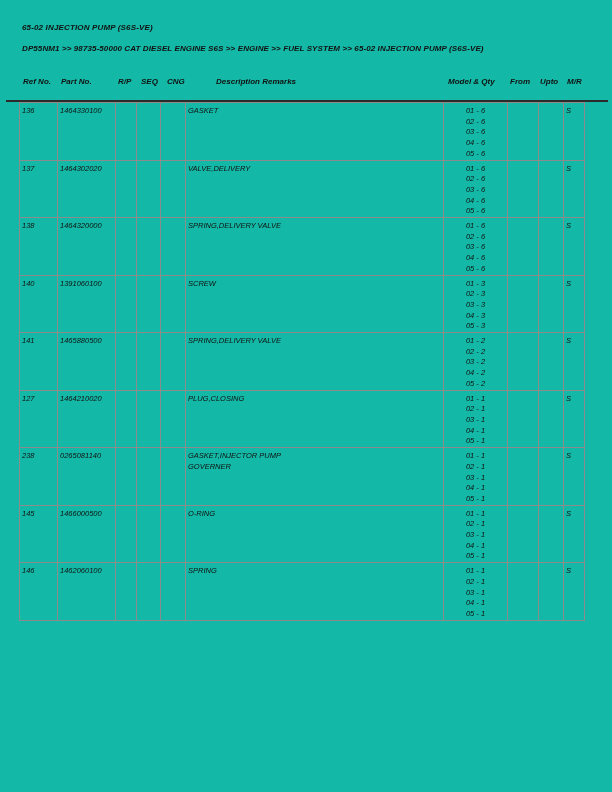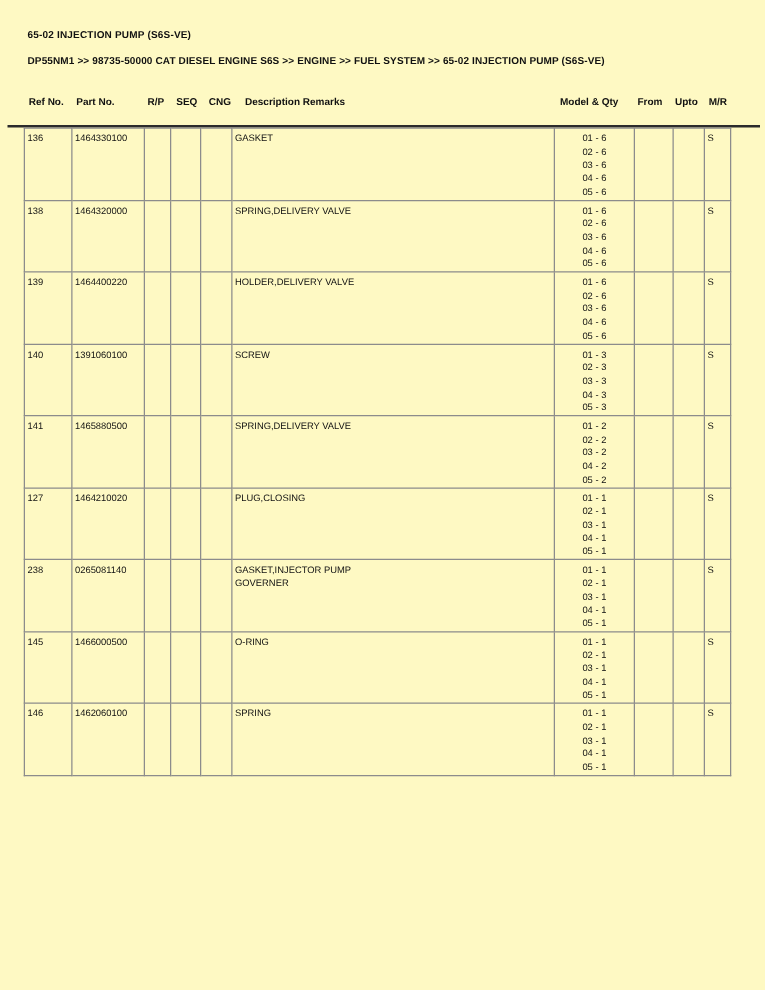--- a/index.html
+++ b/index.html
@@ -4,21 +4,21 @@
 <style>
   html, body { margin: 0; padding: 0; }
   body {
     width: 612px; height: 792px;
     background: #ffffff;
     font-family: "Liberation Sans", sans-serif;
     color: #111111;
     position: relative;
     overflow: hidden;
   }
-  .page { position: absolute; inset: 0; background: #fef9c3; }
+  .page { position: absolute; inset: 0; background: #14b8a6; font-style: italic; }
 
   .doc-title {
     position: absolute; left: 22px; top: 23px;
     font-size: 8px; font-weight: bold; white-space: nowrap;
     letter-spacing: 0.15px;
   }
   .breadcrumb {
     position: absolute; left: 22px; top: 44px;
     font-size: 8px; font-weight: bold; white-space: nowrap;
     letter-spacing: 0.1px;
@@ -29,21 +29,21 @@
     display: grid;
     grid-template-columns: 38px 58px 21px 24px 25px 258px 64px 31px 25px 21px;
     font-size: 8px; font-weight: bold; white-space: nowrap;
   }
   .col-headers span { display: block; box-sizing: border-box; }
   .h-ref  { padding-left: 4px; }
   .h-part { padding-left: 4px; }
   .h-rp   { padding-left: 3px; }
   .h-seq  { padding-left: 5px; }
   .h-cng  { padding-left: 7px; }
-  .h-desc { padding-left: 11px; }
+  .h-desc { padding-left: 11px; margin-left: 20px; }
   .h-mq   { padding-left: 5px; }
   .h-from { padding-left: 3px; }
   .h-upto { padding-left: 2px; }
   .h-mr   { padding-left: 4px; }
 
   .header-rule {
     position: absolute; left: 6px; top: 100px;
     width: 602px; height: 2px; background: #2b2b2b;
   }
 
@@ -120,47 +120,47 @@
             <div>02 - 6</div>
             <div>03 - 6</div>
             <div>04 - 6</div>
             <div>05 - 6</div>
           </td>
     <td class="c-from"></td>
     <td class="c-upto"></td>
     <td class="c-mr">S</td>
   </tr>
         <tr>
-    <td class="c-ref">138</td>
-    <td class="c-part">1464320000</td>
-    <td class="c-rp"></td>
-    <td class="c-seq"></td>
-    <td class="c-cng"></td>
-    <td class="c-desc">
-            <div>SPRING,DELIVERY VALVE</div>
+    <td class="c-ref">137</td>
+    <td class="c-part">1464302020</td>
+    <td class="c-rp"></td>
+    <td class="c-seq"></td>
+    <td class="c-cng"></td>
+    <td class="c-desc">
+            <div>VALVE,DELIVERY</div>
           </td>
     <td class="c-mq">
             <div>01 - 6</div>
             <div>02 - 6</div>
             <div>03 - 6</div>
             <div>04 - 6</div>
             <div>05 - 6</div>
           </td>
     <td class="c-from"></td>
     <td class="c-upto"></td>
     <td class="c-mr">S</td>
   </tr>
         <tr>
-    <td class="c-ref">139</td>
-    <td class="c-part">1464400220</td>
-    <td class="c-rp"></td>
-    <td class="c-seq"></td>
-    <td class="c-cng"></td>
-    <td class="c-desc">
-            <div>HOLDER,DELIVERY VALVE</div>
+    <td class="c-ref">138</td>
+    <td class="c-part">1464320000</td>
+    <td class="c-rp"></td>
+    <td class="c-seq"></td>
+    <td class="c-cng"></td>
+    <td class="c-desc">
+            <div>SPRING,DELIVERY VALVE</div>
           </td>
     <td class="c-mq">
             <div>01 - 6</div>
             <div>02 - 6</div>
             <div>03 - 6</div>
             <div>04 - 6</div>
             <div>05 - 6</div>
           </td>
     <td class="c-from"></td>
     <td class="c-upto"></td>

